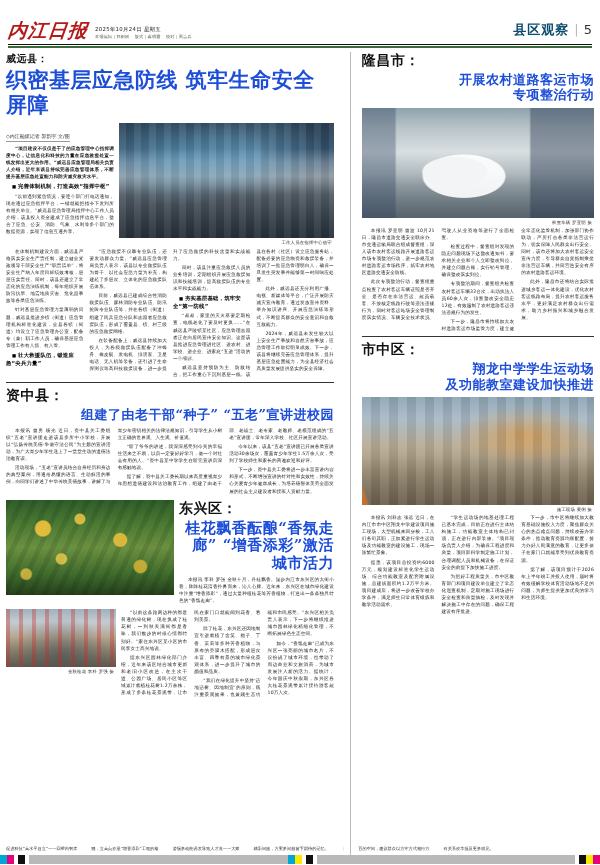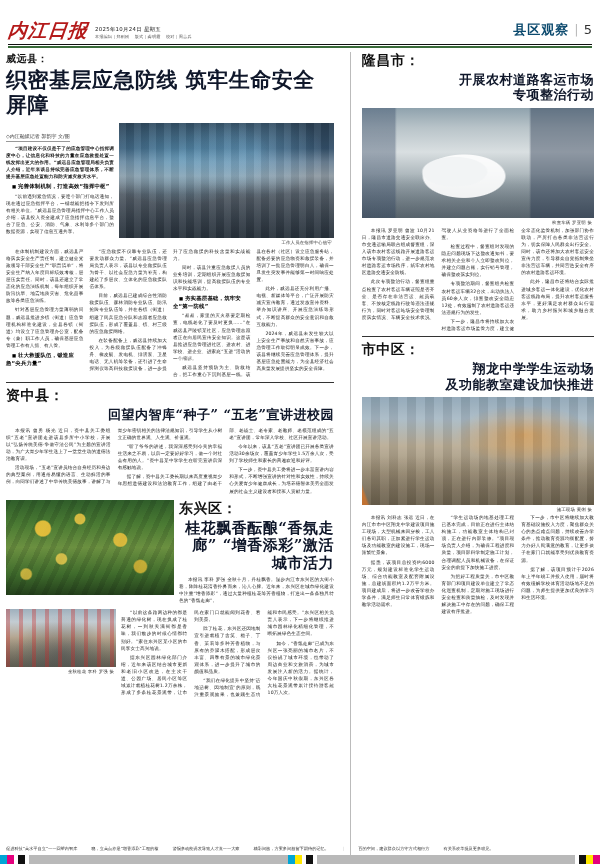--- a/index.html
+++ b/index.html
@@ -37,21 +37,21 @@
   .body-grid{display:flex;gap:8px;margin-top:4px;height:806px;}
   .col-left{width:344px;padding-right:5px;box-sizing:border-box;}
   .vdiv{width:1px;background:#bbb;margin:0 3px;}
   .col-right{width:240px;box-sizing:border-box;}
 
   
   .kicker{font-family:"DejaVu Serif","Liberation Serif",serif;font-size:10px;font-weight:bold;color:#111;margin-bottom:2px;letter-spacing:.5px;}
   .kicker-sm{font-size:14px;}
   .headline{
     font-family:"DejaVu Serif","Liberation Serif",serif;
-    font-weight:bold;color:#0f172a;line-height:1.18;letter-spacing:.5px;
+    font-weight:bold;color:#1d4ed8;line-height:1.18;letter-spacing:.5px;
   }
   .h-main{font-size:21px;}
   .h-mid{font-size:13px;text-align:right;}
   .h-sm{font-size:15px;text-align:right;}
   .byline{font-size:5px;color:#333;margin:6px 0 3px 0;border-bottom:1px solid #999;padding-bottom:2px;display:inline-block;}
 
   
   .photo{position:relative;overflow:hidden;background:#cfd5da;}
   .cap{font-size:4.4px;color:#333;text-align:right;padding:2px 2px 0 0;letter-spacing:.2px;}
 
@@ -206,21 +206,21 @@
           <p class="t">威远县坚持预防为主、防救结合，把工作重心下沉到基层一线。该县在各村（社区）设立应急服务站，配备必要的应急物资和救援装备，并培训了一批应急管理明白人，确保一旦发生突发事件能够第一时间响应处置。</p>
           <p class="t">此外，威远县还充分利用广播、电视、新媒体等平台，广泛开展防灾减灾宣传教育，通过发放宣传资料、举办知识讲座、开展应急演练等形式，不断提高群众的安全意识和自救互救能力。</p>
           <p class="t">2024年，威远县未发生较大以上安全生产事故和自然灾害事故，应急管理工作取得明显成效。下一步，该县将继续完善应急管理体系，提升基层应急处置能力，为全县经济社会高质量发展提供坚实的安全保障。</p>
         </div>
       </div>
 
       <div class="hrule"></div>
 
       <div>
         <div class="kicker kicker-sm">资中县：</div>
-        <div class="headline h-mid">回望内智库“种子” “五老”宣讲进校园</div>
+        <div class="headline h-mid">组建了由老干部“种子” “五老”宣讲进校园</div>
         <div class="cols3" style="margin-top:4px;">
           <p class="t">本报讯 曾勇 杨光 近日，资中县关工委组织“五老”宣讲团走进该县多所中小学校，开展以“弘扬传统美德·争做守法公民”为主题的宣讲活动，为广大青少年学生送上了一堂堂生动的道德法治教育课。</p>
           <p class="t">活动现场，“五老”宣讲员结合自身经历和身边的典型案例，用通俗易懂的语言、生动鲜活的事例，向同学们讲述了中华传统美德故事，讲解了与青少年密切相关的法律法规知识，引导学生从小树立正确的世界观、人生观、价值观。</p>
           <p class="t">“听了爷爷的讲述，我深深感受到今天的幸福生活来之不易，以后一定要好好学习，做一个对社会有用的人。”资中县某中学学生在听完宣讲后深有感触地说。</p>
           <p class="t">据了解，资中县关工委长期以来高度重视青少年思想道德建设和法治教育工作，组建了由老干部、老战士、老专家、老教师、老模范组成的“五老”宣讲团，常年深入学校、社区开展宣讲活动。</p>
           <p class="t">今年以来，该县“五老”宣讲团已开展各类宣讲活动30余场次，覆盖青少年学生1.5万余人次，受到了学校师生和家长的普遍欢迎和好评。</p>
           <p class="t">下一步，资中县关工委将进一步丰富宣讲内容和形式，不断增强宣讲的针对性和实效性，持续关心关爱青少年健康成长，为培养德智体美劳全面发展的社会主义建设者和接班人贡献力量。</p>
         </div>
       </div>
 

